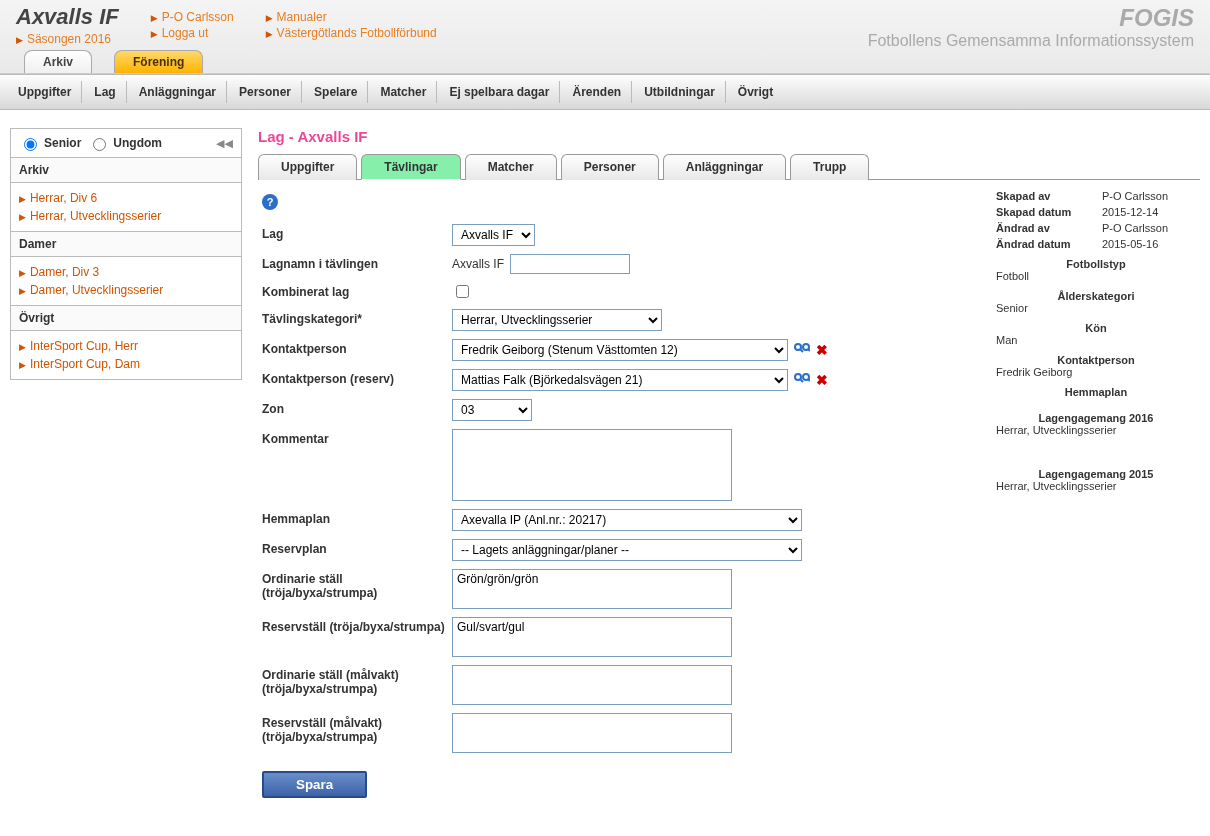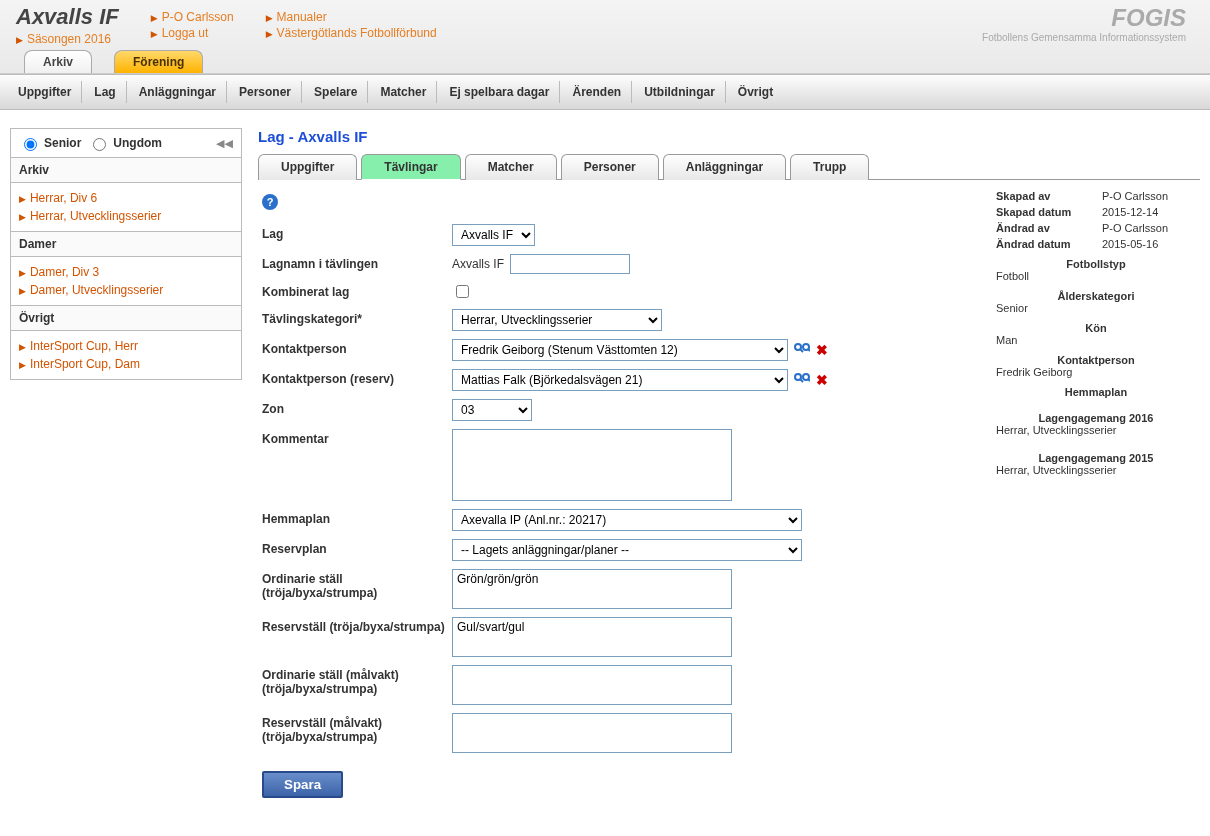--- a/index.html
+++ b/index.html
@@ -37,27 +37,27 @@
     cursor: pointer;
   }
   .header-link::before {
     content: "▶";
     color: #d35400;
     font-size: 9px;
     margin-right: 4px;
   }
   .brand {
     position: absolute;
-    right: 24px;
+    right: 16px;
     top: 4px;
     text-align: right;
     color: #aaa;
   }
   .brand-title { font-size: 24px; font-weight: bold; font-style: italic; }
-  .brand-sub { font-size: 10px; }
+  .brand-sub { font-size: 16px; }
   
   .top-tabs {
     margin: 4px 0 0 8px;
     display: flex;
   }
   .top-tab {
     padding: 4px 18px;
     border: 1px solid #aaa;
     border-bottom: none;
     border-radius: 8px 8px 0 0;
@@ -139,21 +139,21 @@
   }
   
   .main {
     flex: 1;
     min-width: 0;
   }
   h2.page-title {
     margin: 0 0 8px 0;
     font-size: 15px;
     font-weight: bold;
-    color: #1d4ed8;
+    color: #ec4899;
   }
   .subtabs {
     display: flex;
     border-bottom: 1px solid #999;
   }
   .subtab {
     padding: 5px 22px;
     border: 1px solid #999;
     border-bottom: none;
     border-radius: 6px 6px 0 0;
@@ -204,21 +204,21 @@
   .sel-wide { width: 350px; }
   .sel-contact { width: 336px; }
   .txt-small { width: 120px; }
   .txt-wide { width: 280px; height: 40px; }
   .txt-comment { width: 280px; height: 72px; }
   .icon-btn { cursor: pointer; font-size: 14px; }
   .icon-search { color: #2a6fc9; }
   .icon-clear { color: #cc0000; font-weight: bold; }
   .save-btn {
     margin-top: 14px;
-    padding: 4px 20px;
+    padding: 4px 32px;
     border: 2px solid #274a8b;
     background: linear-gradient(#6a8ecb, #3c63a9);
     color: #fff;
     font-weight: bold;
     font-family: inherit;
     cursor: pointer;
     border-radius: 2px;
   }
   
   .info-row { display: flex; gap: 6px; margin-bottom: 4px; }
@@ -472,19 +472,19 @@
           <div class="v">Fotboll</div>
           <div class="k">Ålderskategori</div>
           <div class="v">Senior</div>
           <div class="k">Kön</div>
           <div class="v">Man</div>
           <div class="k">Kontaktperson</div>
           <div class="v">Fredrik Geiborg</div>
           <div class="k">Hemmaplan</div>
           <div class="k" style="margin-top:14px;">Lagengagemang  2016</div>
           <div class="v">Herrar, Utvecklingsserier</div>
-          <div class="k" style="margin-top:16px;">Lagengagemang  2015</div>
+          <div class="k" style="margin-top:32px;">Lagengagemang  2015</div>
           <div class="v">Herrar, Utvecklingsserier</div>
         </div>
       </div>
     </div>
   </div>
 </div>
 
 </body></html>

